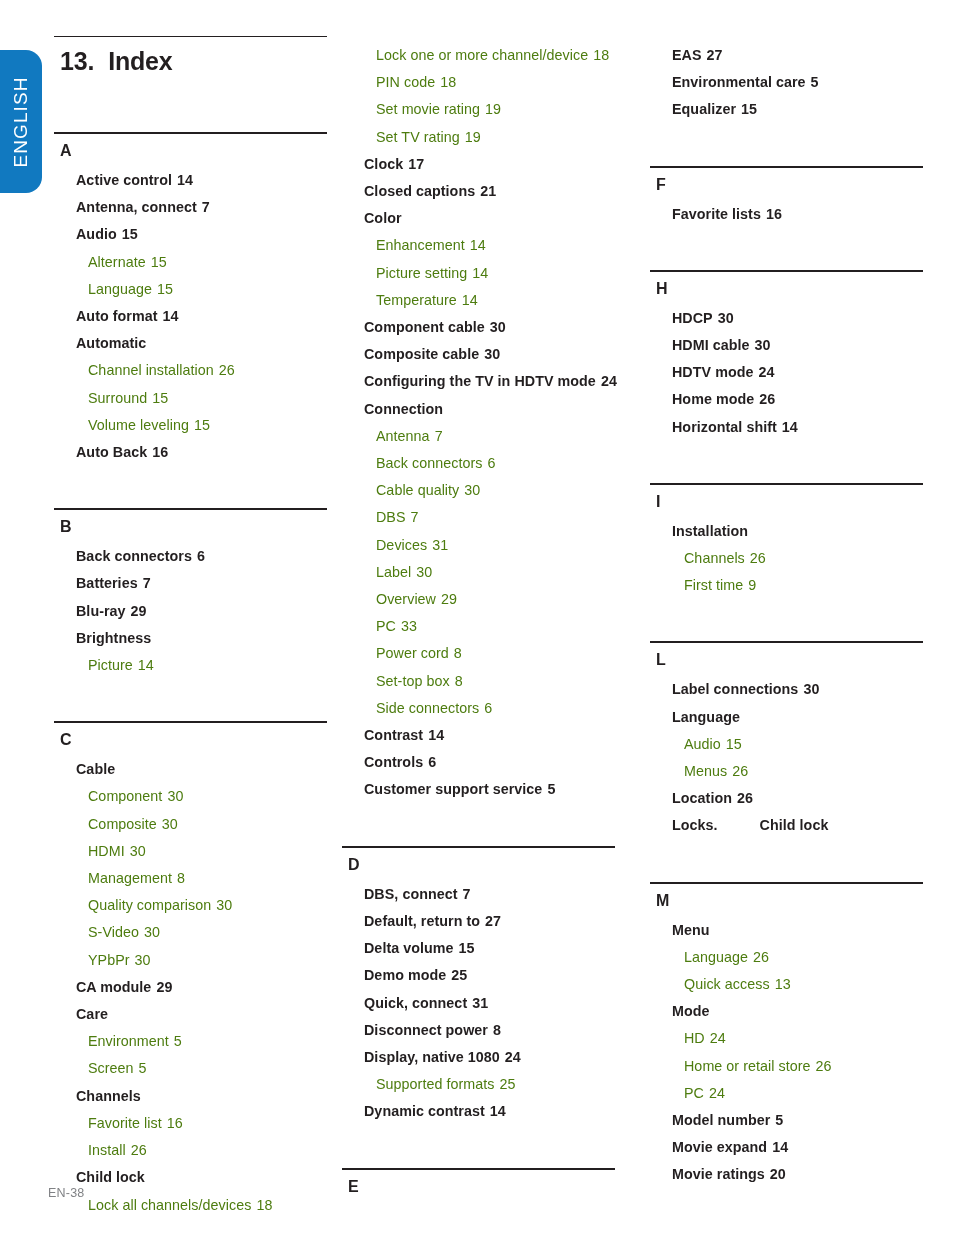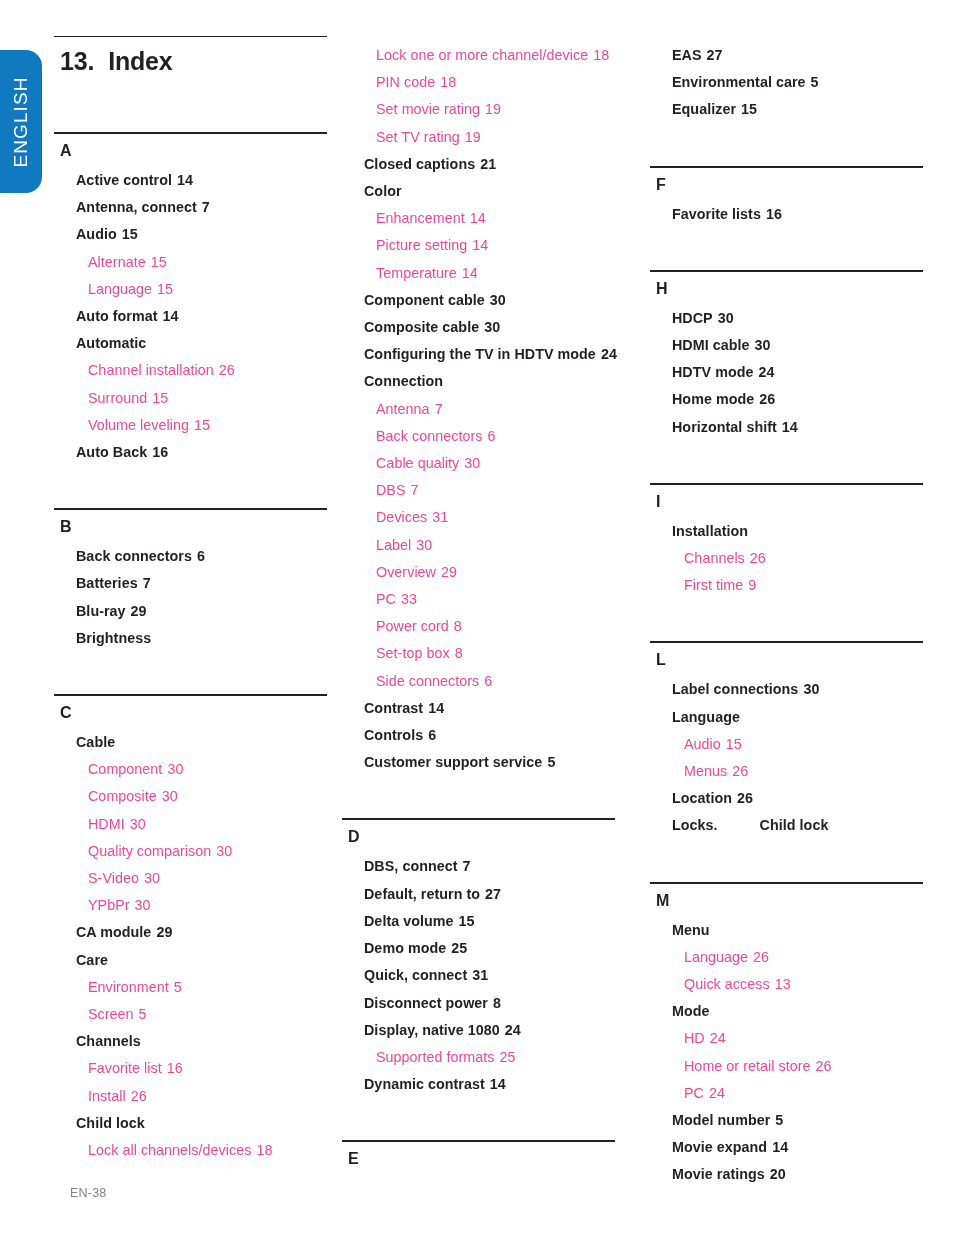--- a/index.html
+++ b/index.html
@@ -92,39 +92,39 @@
     white-space: nowrap;
     letter-spacing: 0.05px;
   }
   .entry.lvl1 {
     padding-left: 22px;
     color: #231f20;
     font-weight: bold;
   }
   .entry.lvl2 {
     padding-left: 34px;
-    color: #ec4899;
+    color: #4d7c0f;
     font-weight: normal;
   }
   .entry .pg {
     padding-left: 5px;
   }
   .entry .ref {
     padding-left: 42px;
     font-weight: bold;
     color: #231f20;
   }
 
   
   .continued { padding-top: 6px; }
 
   
   #footer {
     position: absolute;
-    left: 70px;
+    left: 48px;
     top: 1186px;
     font-size: 12.5px;
     color: #808285;
     letter-spacing: 0.2px;
   }
 </style>
 </head>
 <body>
 
 <div id="lang-tab">
@@ -154,49 +154,52 @@
         <div class="entry lvl1"><span>Auto Back</span><span class="pg">16</span></div>
       </div>
       <div class="section">
         <div class="section-gap"></div>
         <hr class="rule thick">
         <div class="letter">B</div>
         <div class="entry lvl1"><span>Back connectors</span><span class="pg">6</span></div>
         <div class="entry lvl1"><span>Batteries</span><span class="pg">7</span></div>
         <div class="entry lvl1"><span>Blu-ray</span><span class="pg">29</span></div>
         <div class="entry lvl1"><span>Brightness</span></div>
+        <div class="entry lvl2"><span>Picture</span><span class="pg">14</span></div>
       </div>
       <div class="section">
         <div class="section-gap"></div>
         <hr class="rule thick">
         <div class="letter">C</div>
         <div class="entry lvl1"><span>Cable</span></div>
         <div class="entry lvl2"><span>Component</span><span class="pg">30</span></div>
         <div class="entry lvl2"><span>Composite</span><span class="pg">30</span></div>
         <div class="entry lvl2"><span>HDMI</span><span class="pg">30</span></div>
+        <div class="entry lvl2"><span>Management</span><span class="pg">8</span></div>
         <div class="entry lvl2"><span>Quality comparison</span><span class="pg">30</span></div>
         <div class="entry lvl2"><span>S-Video</span><span class="pg">30</span></div>
         <div class="entry lvl2"><span>YPbPr</span><span class="pg">30</span></div>
         <div class="entry lvl1"><span>CA module</span><span class="pg">29</span></div>
         <div class="entry lvl1"><span>Care</span></div>
         <div class="entry lvl2"><span>Environment</span><span class="pg">5</span></div>
         <div class="entry lvl2"><span>Screen</span><span class="pg">5</span></div>
         <div class="entry lvl1"><span>Channels</span></div>
         <div class="entry lvl2"><span>Favorite list</span><span class="pg">16</span></div>
         <div class="entry lvl2"><span>Install</span><span class="pg">26</span></div>
         <div class="entry lvl1"><span>Child lock</span></div>
         <div class="entry lvl2"><span>Lock all channels/devices</span><span class="pg">18</span></div>
       </div>
     </div>
   <div class="col" id="col-2">
       <div class="section continued">
         <div class="entry lvl2"><span>Lock one or more channel/device</span><span class="pg">18</span></div>
         <div class="entry lvl2"><span>PIN code</span><span class="pg">18</span></div>
         <div class="entry lvl2"><span>Set movie rating</span><span class="pg">19</span></div>
         <div class="entry lvl2"><span>Set TV rating</span><span class="pg">19</span></div>
+        <div class="entry lvl1"><span>Clock</span><span class="pg">17</span></div>
         <div class="entry lvl1"><span>Closed captions</span><span class="pg">21</span></div>
         <div class="entry lvl1"><span>Color</span></div>
         <div class="entry lvl2"><span>Enhancement</span><span class="pg">14</span></div>
         <div class="entry lvl2"><span>Picture setting</span><span class="pg">14</span></div>
         <div class="entry lvl2"><span>Temperature</span><span class="pg">14</span></div>
         <div class="entry lvl1"><span>Component cable</span><span class="pg">30</span></div>
         <div class="entry lvl1"><span>Composite cable</span><span class="pg">30</span></div>
         <div class="entry lvl1"><span>Configuring the TV in HDTV mode</span><span class="pg">24</span></div>
         <div class="entry lvl1"><span>Connection</span></div>
         <div class="entry lvl2"><span>Antenna</span><span class="pg">7</span></div>

